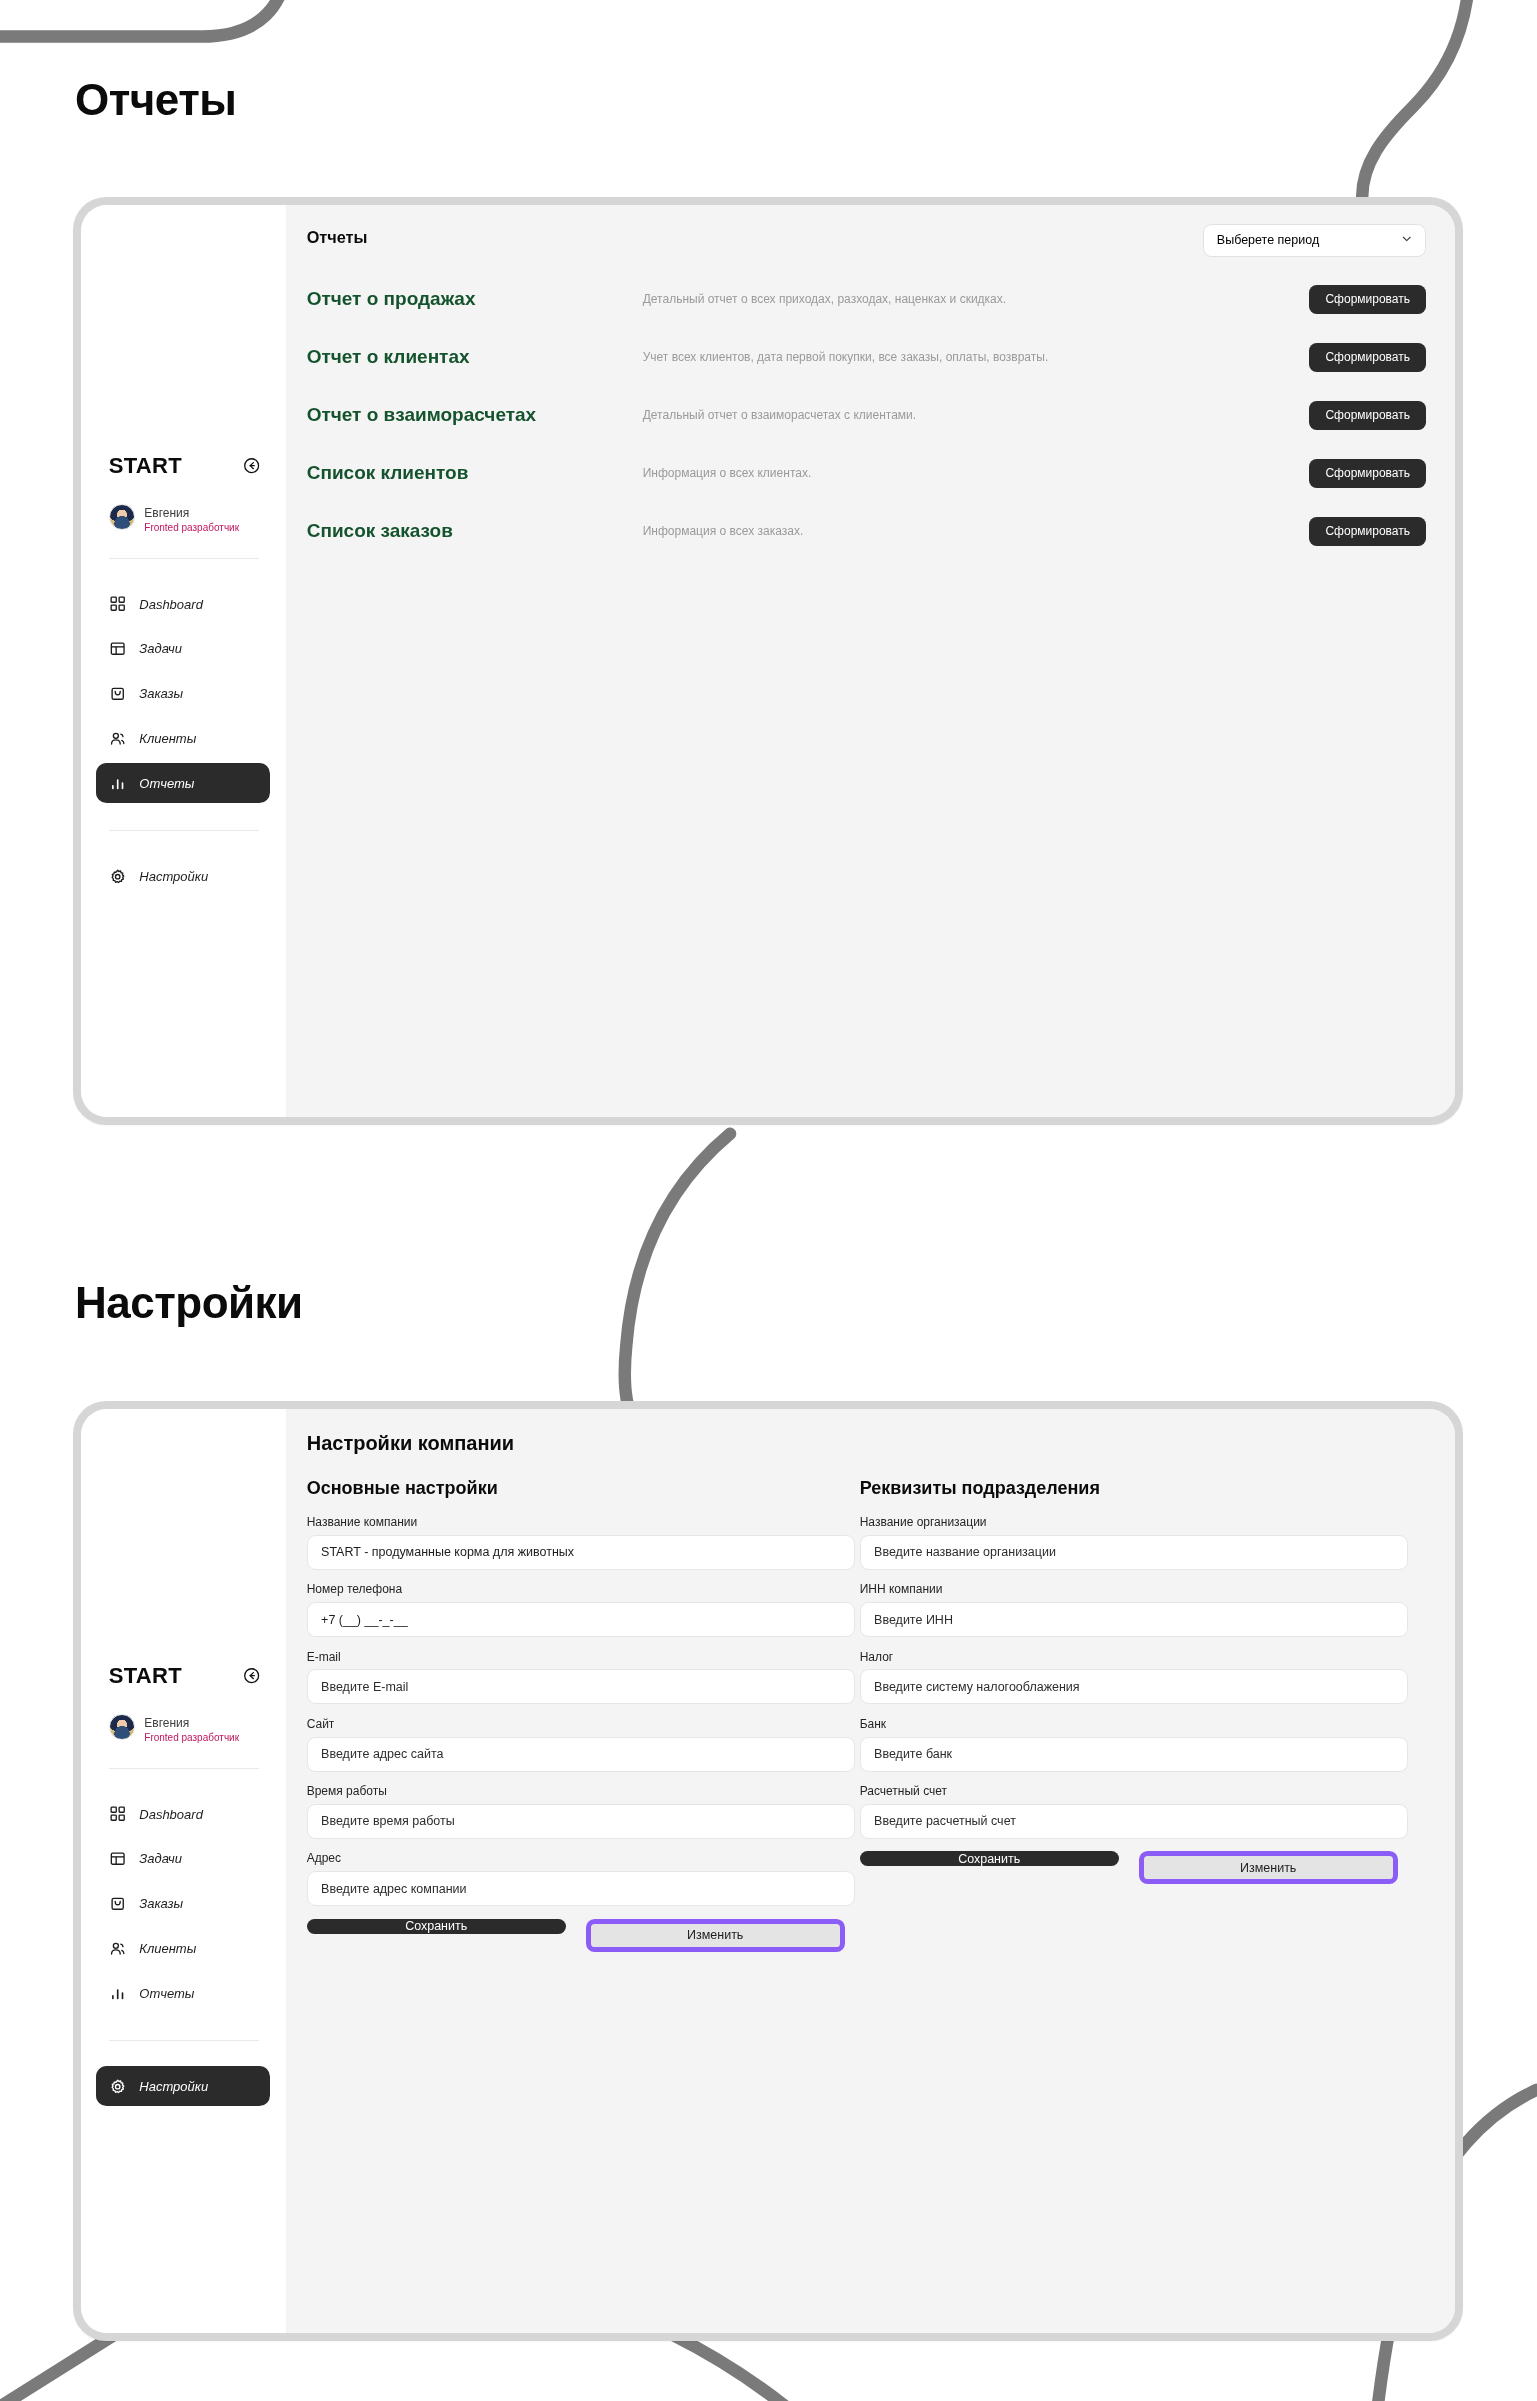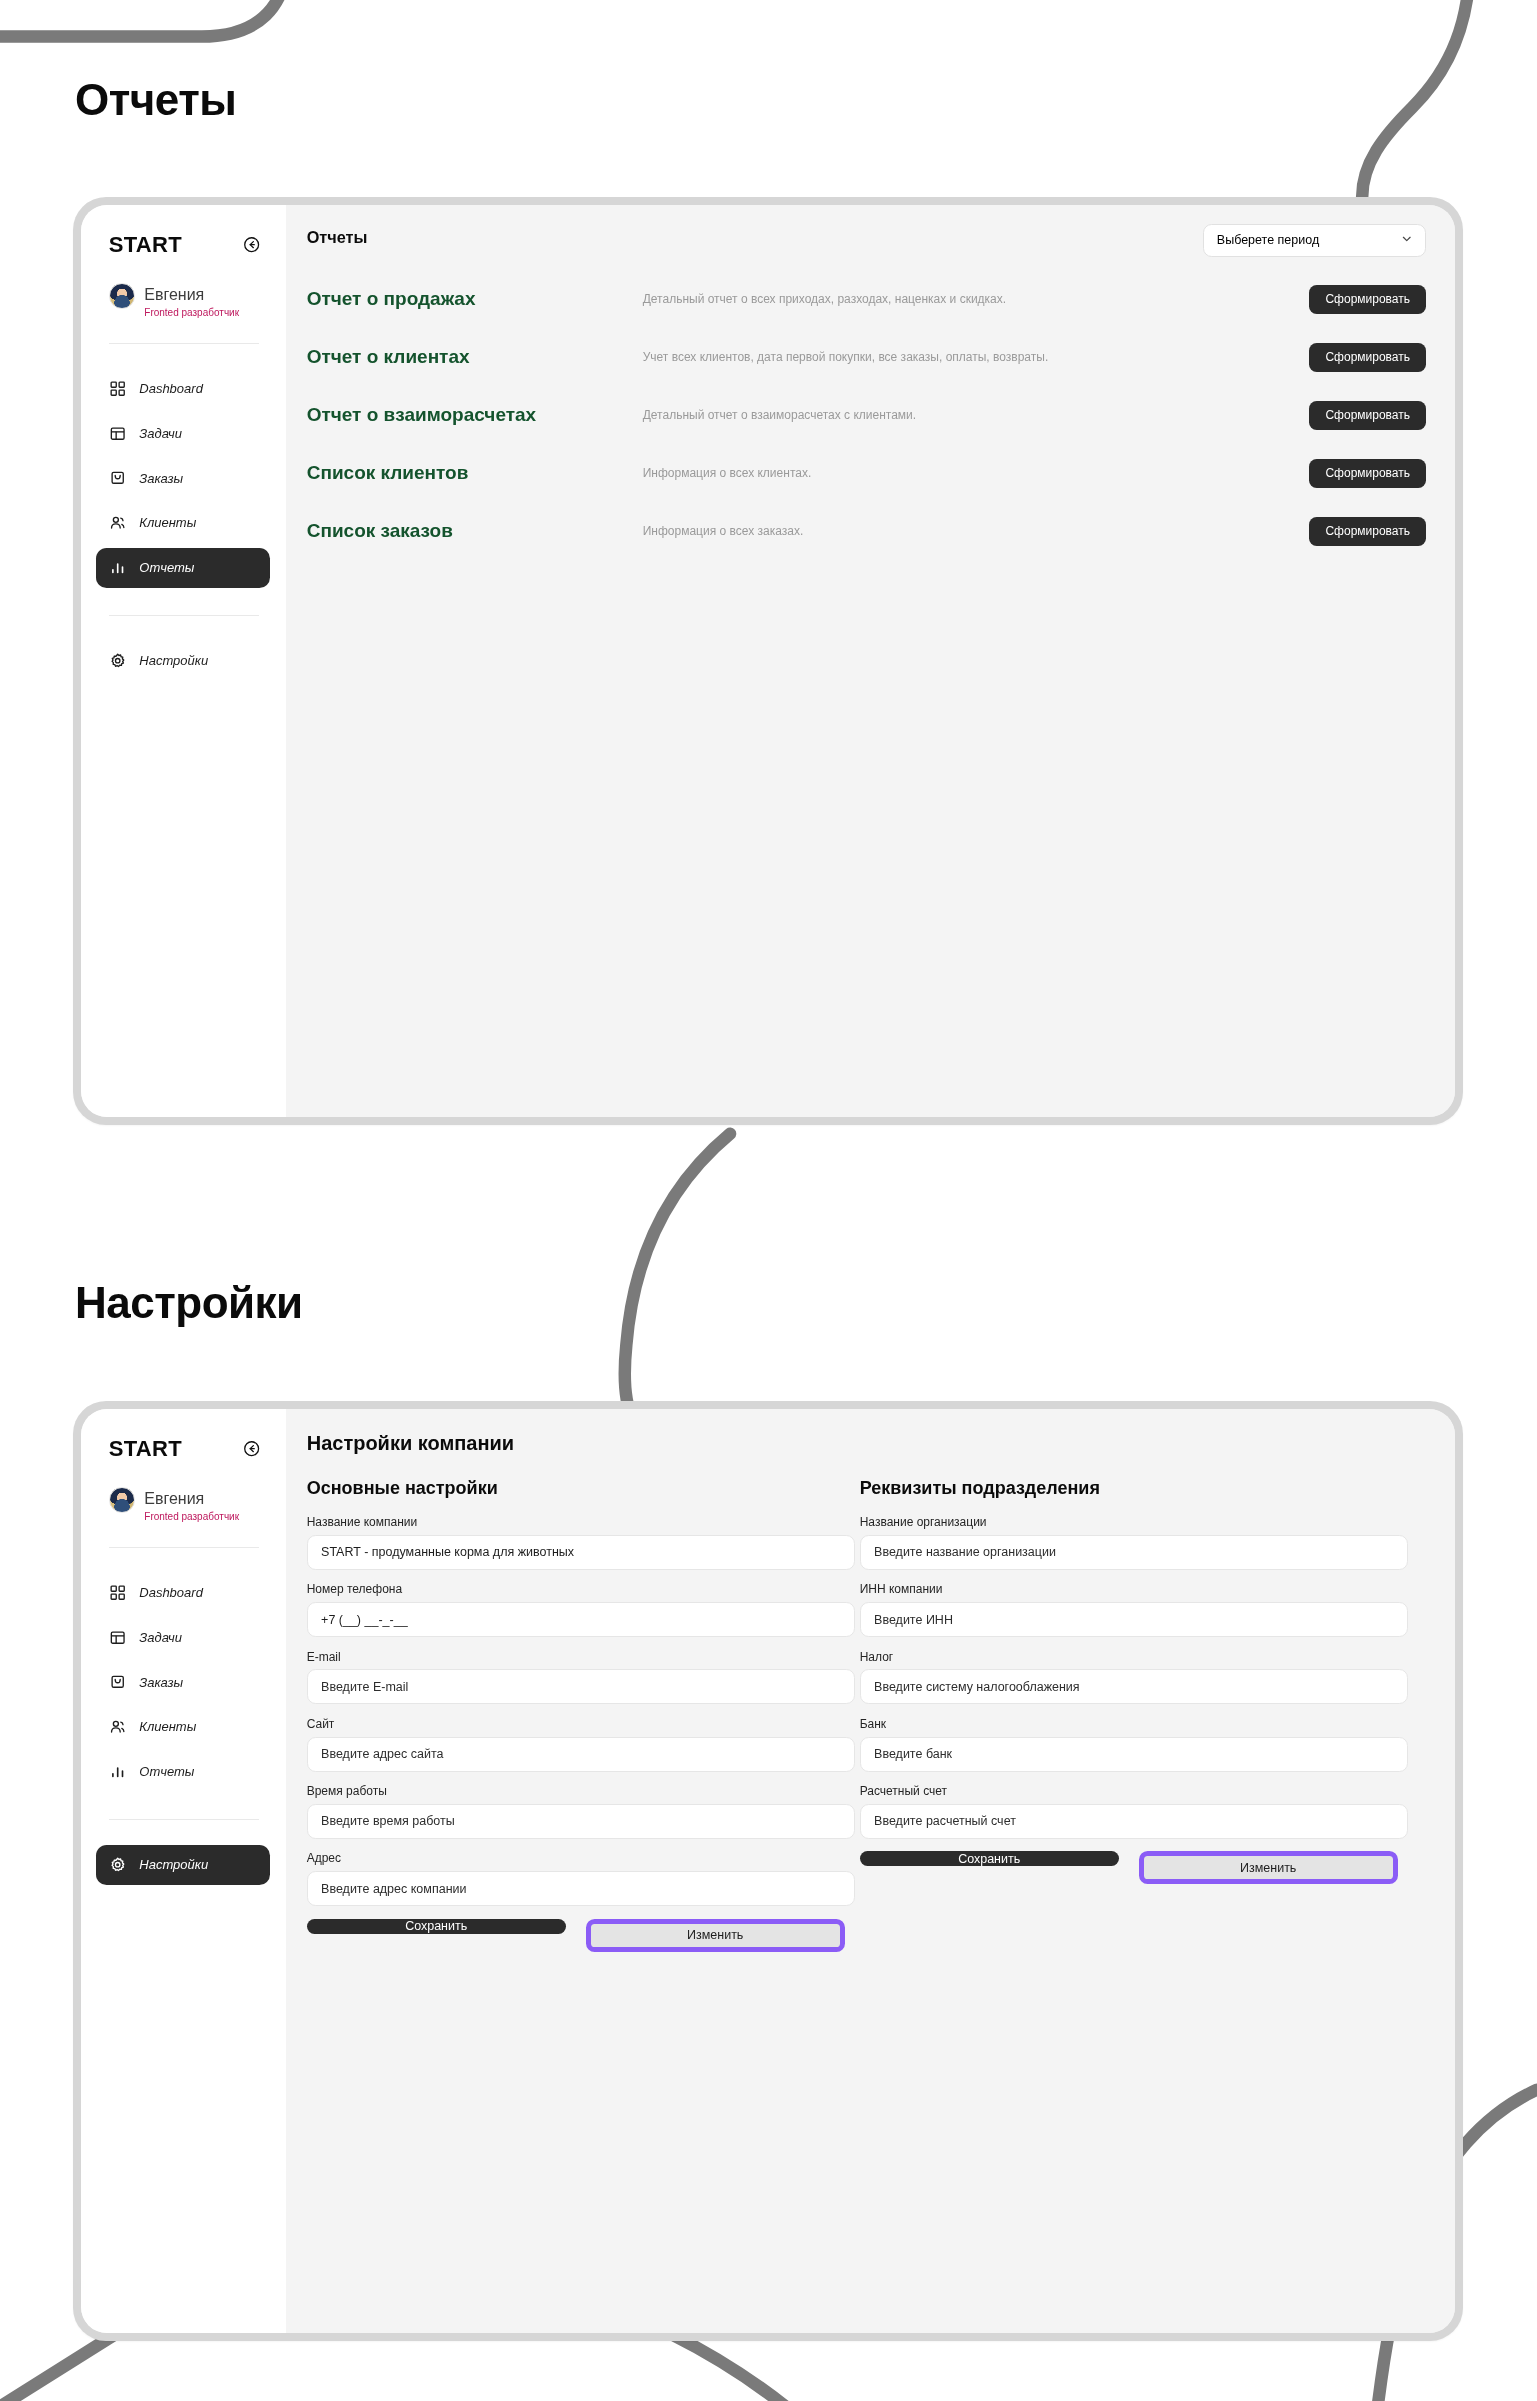--- a/index.html
+++ b/index.html
@@ -56,20 +56,21 @@
   #window-settings { left: 73px; top: 1401px; width: 1390px; height: 940px; }
 
   
   .sidebar {
     width: 205px;
     background: #ffffff;
     flex: 0 0 205px;
     padding: 27px 0 0 0;
     display: flex;
     flex-direction: column;
+    justify-content: center;
   }
   .sidebar-head {
     display: flex;
     align-items: center;
     justify-content: space-between;
     padding: 0 25px 0 28px;
   }
   .brand {
     font-size: 22px;
     font-weight: 700;
@@ -94,21 +95,21 @@
     flex: 0 0 26px;
     background:
       radial-gradient(circle at 50% 78%, #2f4f7a 0 34%, rgba(47,79,122,0) 35%),
       radial-gradient(circle at 50% 40%, #f0c9a8 0 26%, rgba(240,201,168,0) 27%),
       radial-gradient(circle at 34% 30%, #1b2a4a 0 40%, rgba(27,42,74,0) 41%),
       radial-gradient(circle at 68% 32%, #1b2a4a 0 38%, rgba(27,42,74,0) 39%),
       linear-gradient(145deg, #e8d5a8 0%, #d9c07e 40%, #cbb06a 100%);
     border: 1px solid #e4e4e4;
   }
   .user-meta { line-height: 1.38; padding-top: 1px; }
-  .user-name { font-size: 16px; color: #3d3d3d; font-weight: 400; }
+  .user-name { font-size: 12px; color: #3d3d3d; font-weight: 400; }
   .user-role { font-size: 10px; color: #be185d; max-width: 106px; }
 
   .sidebar-sep {
     height: 1px;
     background: #e9e9e9;
     margin: 23px 27px 0 28px;
   }
 
   .nav { padding: 25px 15.4px 0 15.4px; display: flex; flex-direction: column; gap: 4.8px; }
   .nav-item {

